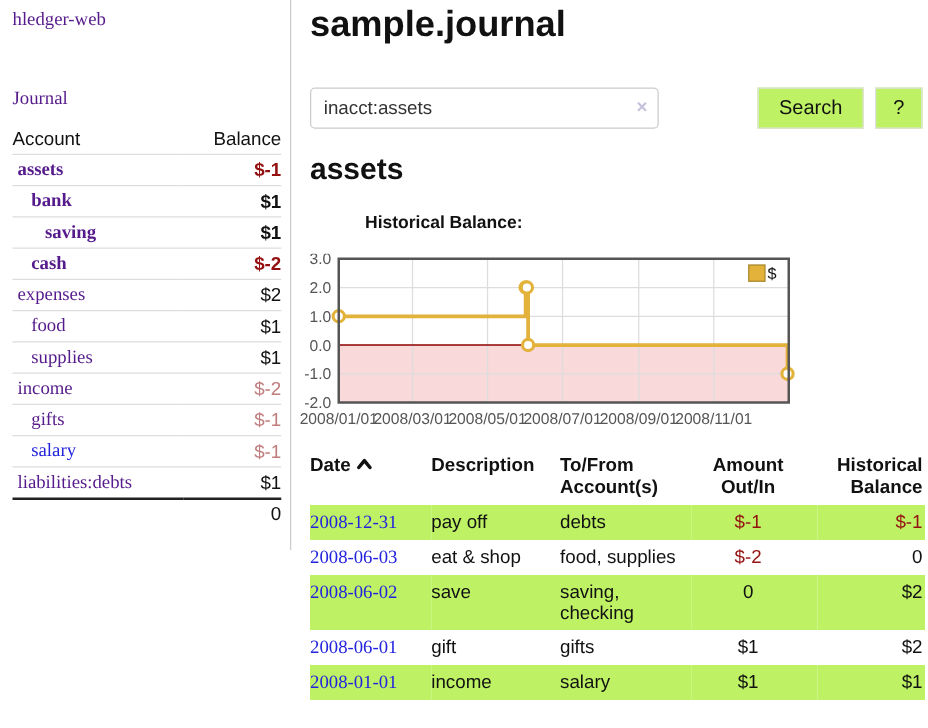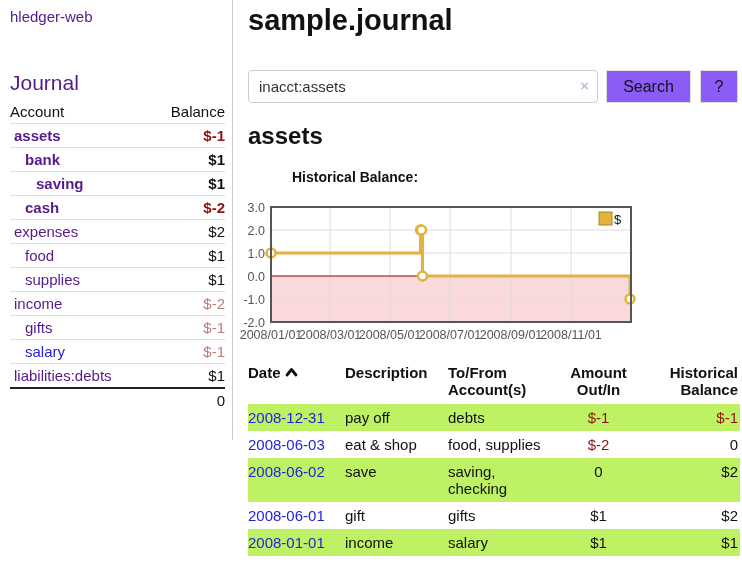--- a/index.html
+++ b/index.html
@@ -1,60 +1,60 @@
 <!DOCTYPE html>
 <html><head>
 <meta charset="utf-8">
 <style>
   * { box-sizing: border-box; }
   html,body { margin:0; padding:0; }
   body {
     width:742px; height:582px; position:relative; overflow:hidden;
     background:#fff; font-family:"Liberation Sans", sans-serif; color:#111;
   }
-  a { text-decoration:none; cursor:pointer; }
+  a { text-decoration:none; cursor:pointer;font-family:Liberation Serif, serif; }
   .purple { color:#551A8B; }
   .blue   { color:#2323dd; }
 
   
   .sidebar {
     position:absolute; left:0; top:0; width:233px; height:440px;
     border-right:1px solid #ccc;
   }
   .brand   { position:absolute; left:10px; top:8px;  font-size:15px; }
-  .journal { position:absolute; left:10px; top:71px; font-size:21px; }
+  .journal { position:absolute; left:10px; top:71px; font-size:15px; }
   table.accounts {
     position:absolute; left:10px; top:100px; width:215px;
     border-collapse:collapse; font-size:15px;
   }
   table.accounts th, table.accounts td {
     padding:3px 0; border-bottom:1px solid #ddd; font-weight:normal;
     white-space:nowrap;
   }
   table.accounts th:first-child, table.accounts td:first-child { text-align:left; }
   table.accounts th:last-child,  table.accounts td:last-child  { text-align:right; }
   table.accounts tr.bold td, table.accounts tr.bold td a { font-weight:bold; }
   td.neg-strong { color:#941010; }
   td.neg-soft   { color:#c07d7d; }
   tr.total-row td { border-top:2px solid #222; border-bottom:none; }
 
   
   .page-title { position:absolute; left:248px; top:4px; margin:0; font-size:29px; font-weight:bold; }
-  .search-wrap { position:absolute; left:248px; top:70px; width:350px; height:33px; }
+  .search-wrap { position:absolute; left:248px; top:70px; width:279px; height:33px; }
   .search-wrap input {
     width:100%; height:100%; border:1px solid #ccc; border-radius:4px;
     font-family:"Liberation Sans",sans-serif; font-size:15px; color:#333;
     padding:0 28px 0 10px; outline:none;
   }
   .clear-x {
     position:absolute; right:9px; top:7px; color:#c6c0dc; font-weight:bold;
     font-size:15px; line-height:18px; cursor:pointer;
   }
   .btn {
-    position:absolute; top:70px; height:33px; background:#8b5cf6;
+    position:absolute; top:70px; height:33px; background:#bef264;
     border:1px solid #e0e0e0; border-radius:0; font-family:"Liberation Sans",sans-serif;
     font-size:16px; color:#111; cursor:pointer;
   }
   .btn-search { left:606px; width:85px; }
   .btn-help   { left:700px; width:38px; }
   .account-title { position:absolute; left:248px; top:122px; margin:0; font-size:24px; font-weight:bold; }
   .chart-label   { position:absolute; left:248px; top:169px; font-size:14px; font-weight:bold;padding-left:44px; }
   .chart-box     { position:absolute; left:236px; top:203px; width:500px; height:145px; }
 
   

